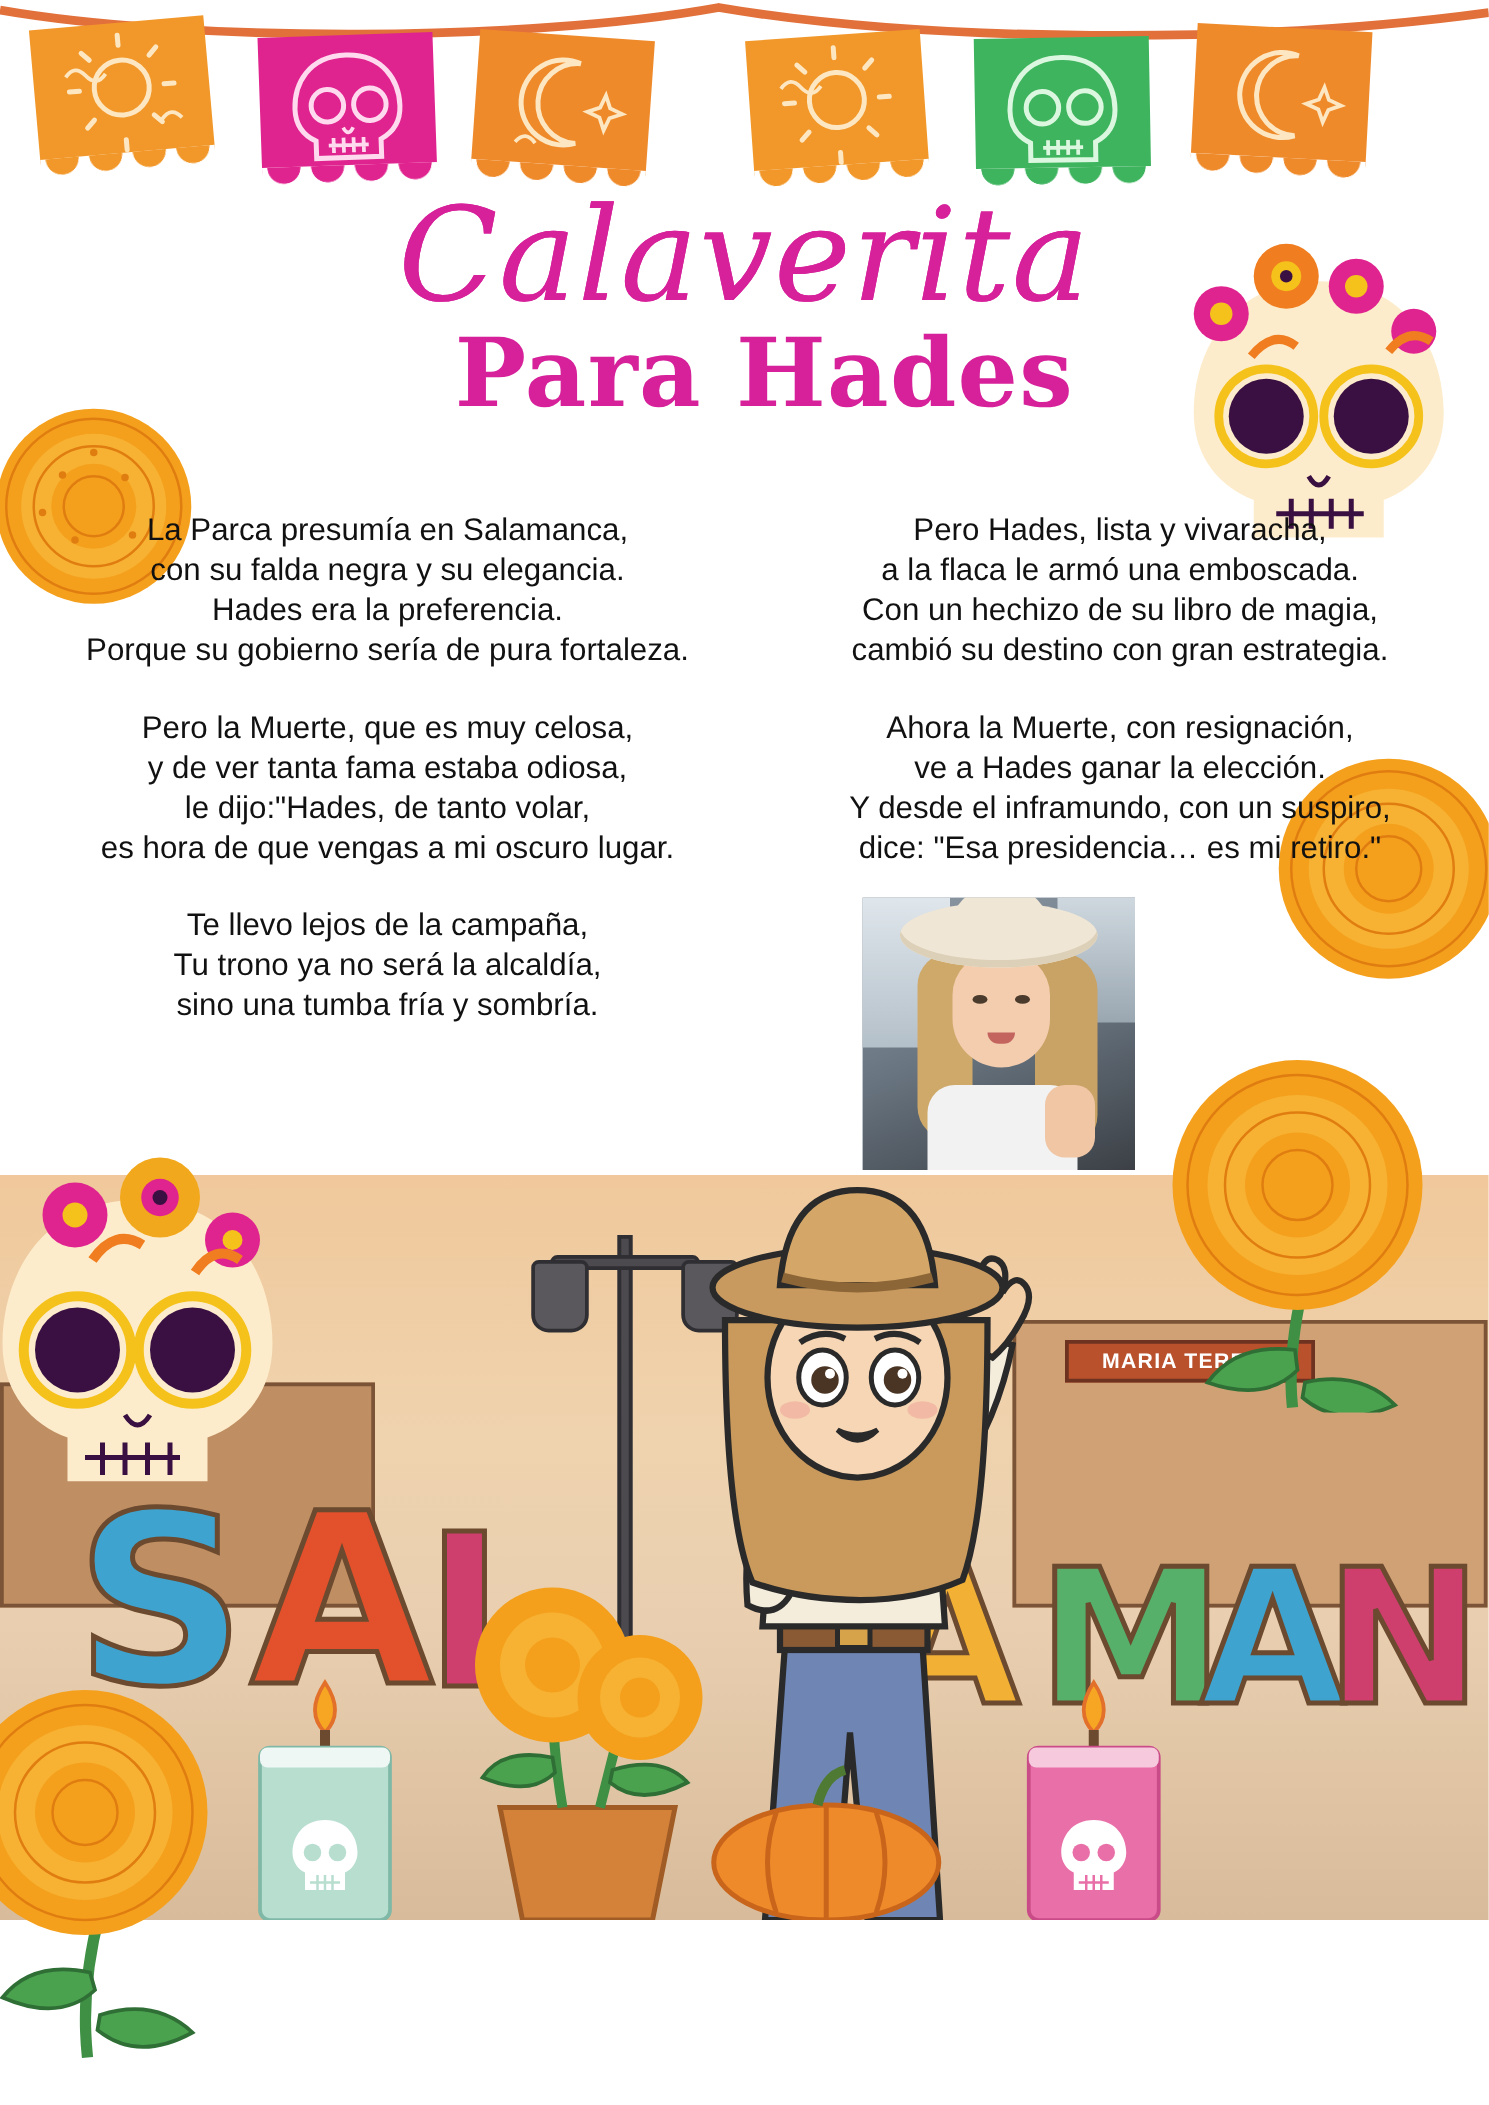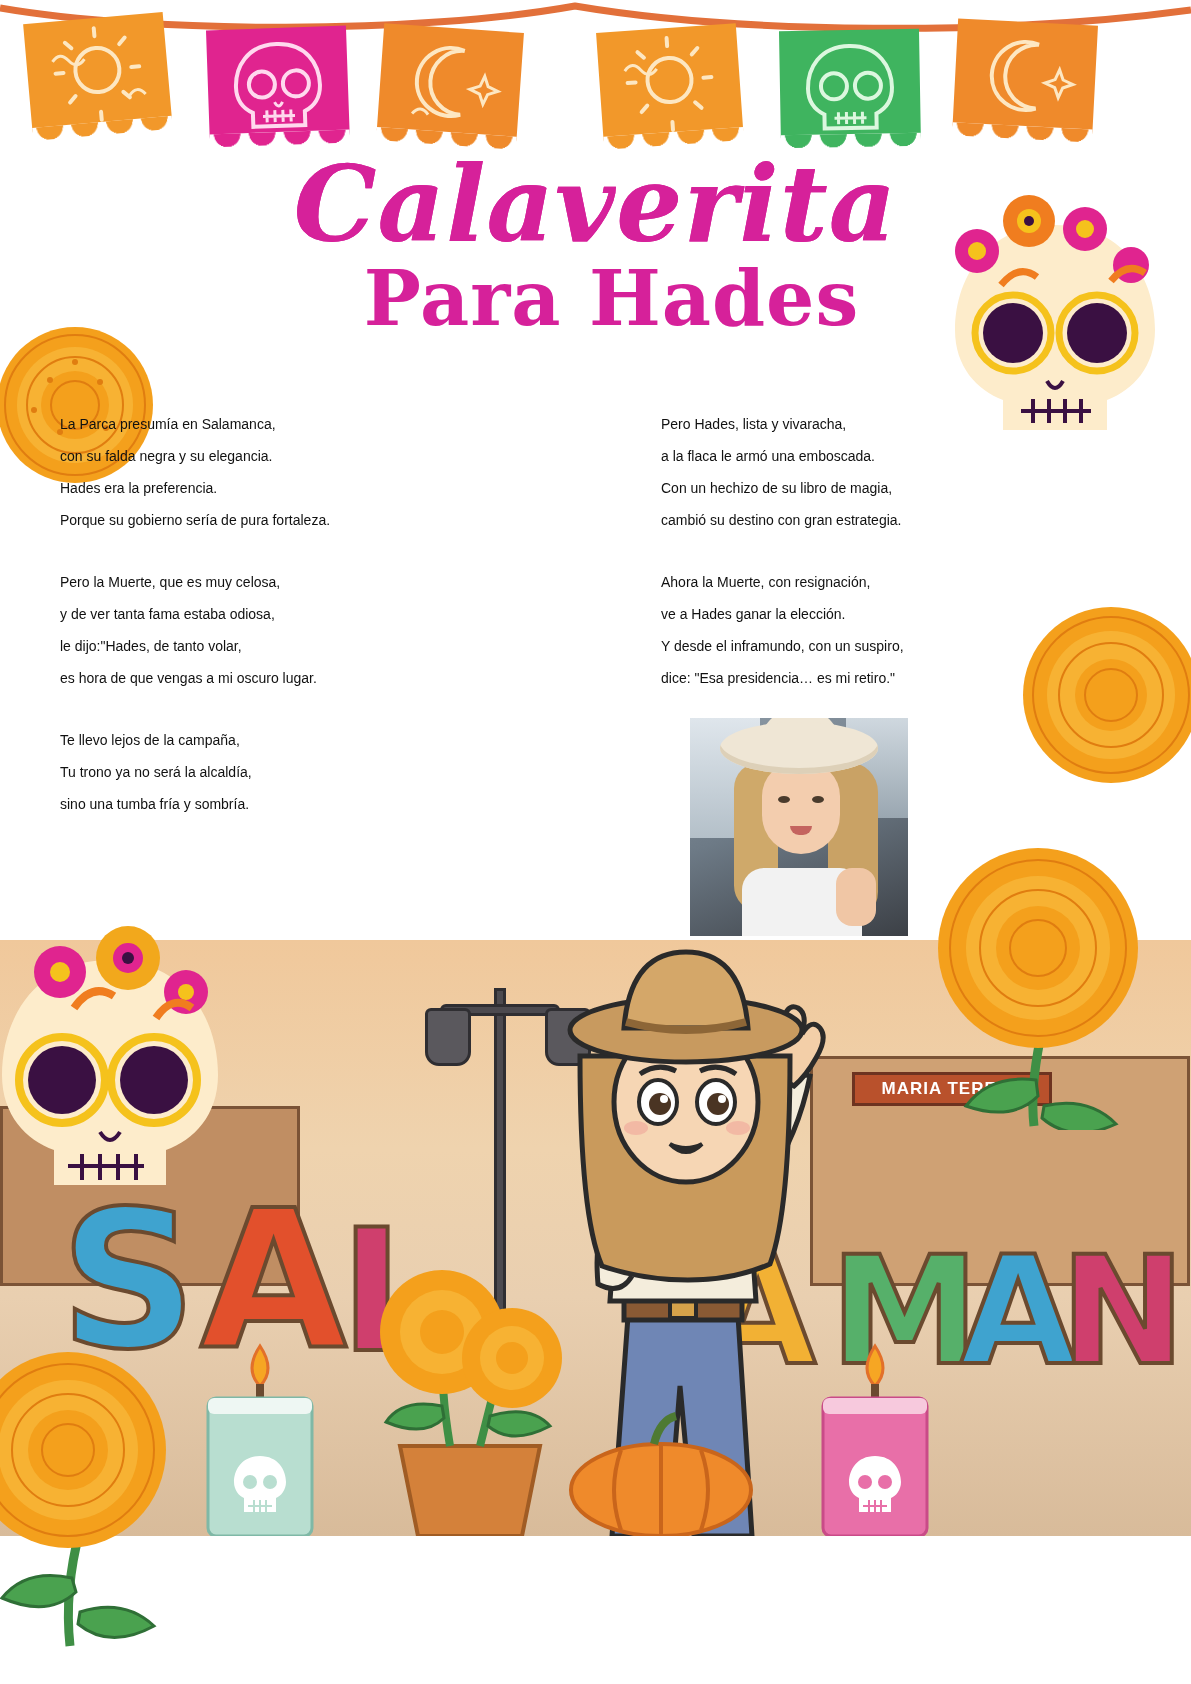--- a/index.html
+++ b/index.html
@@ -55,21 +55,21 @@
   
   .title-wrap {
     position: absolute;
     top: 150px; left: 0; width: 1191px;
     text-align: center;
     z-index: 6;
   }
   .title-script {
     font-family: "DejaVu Serif", serif;
     font-style: italic;
-    font-weight: bold;
+    font-weight: normal;
     font-size: 104px;
     color: #d6219a;
     letter-spacing: 1px;
     line-height: 1.05;
     margin: 0;
     text-shadow: 0 0 0 #d6219a;
   }
   .title-bold {
     font-family: "DejaVu Serif", serif;
     font-weight: bold;
@@ -87,24 +87,24 @@
     top: 408px;
     left: 0;
     width: 1191px;
     z-index: 5;
     display: flex;
     justify-content: space-between;
     padding: 0 60px;
   }
   .col {
     width: 480px;
-    font-size: 14px;
+    font-size: 25px;
     line-height: 32px;
     color: #111;
-    text-align: left;
+    text-align: center;
   }
   .col.left { width: 500px; }
   .col.right { width: 470px; }
   .stanza { margin: 0 0 30px 0; }
   .stanza p { margin: 0; white-space: pre; }
 
   
   .photo {
     position: absolute;
     top: 718px;

